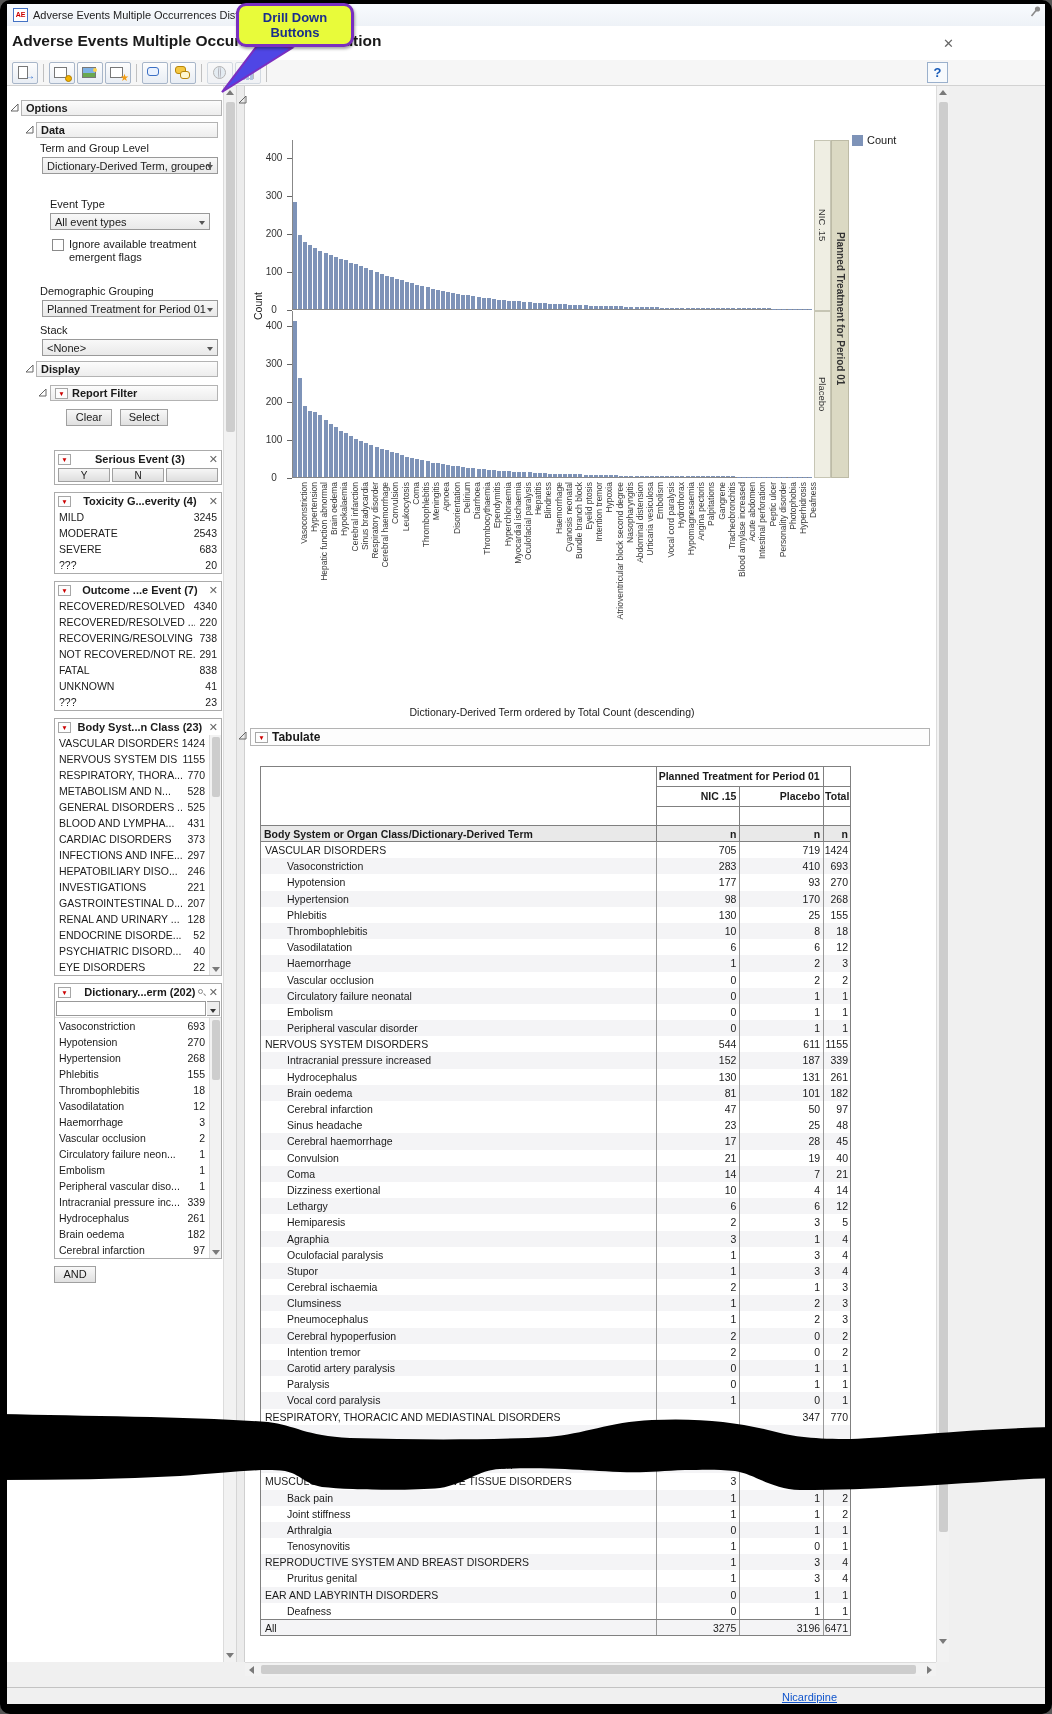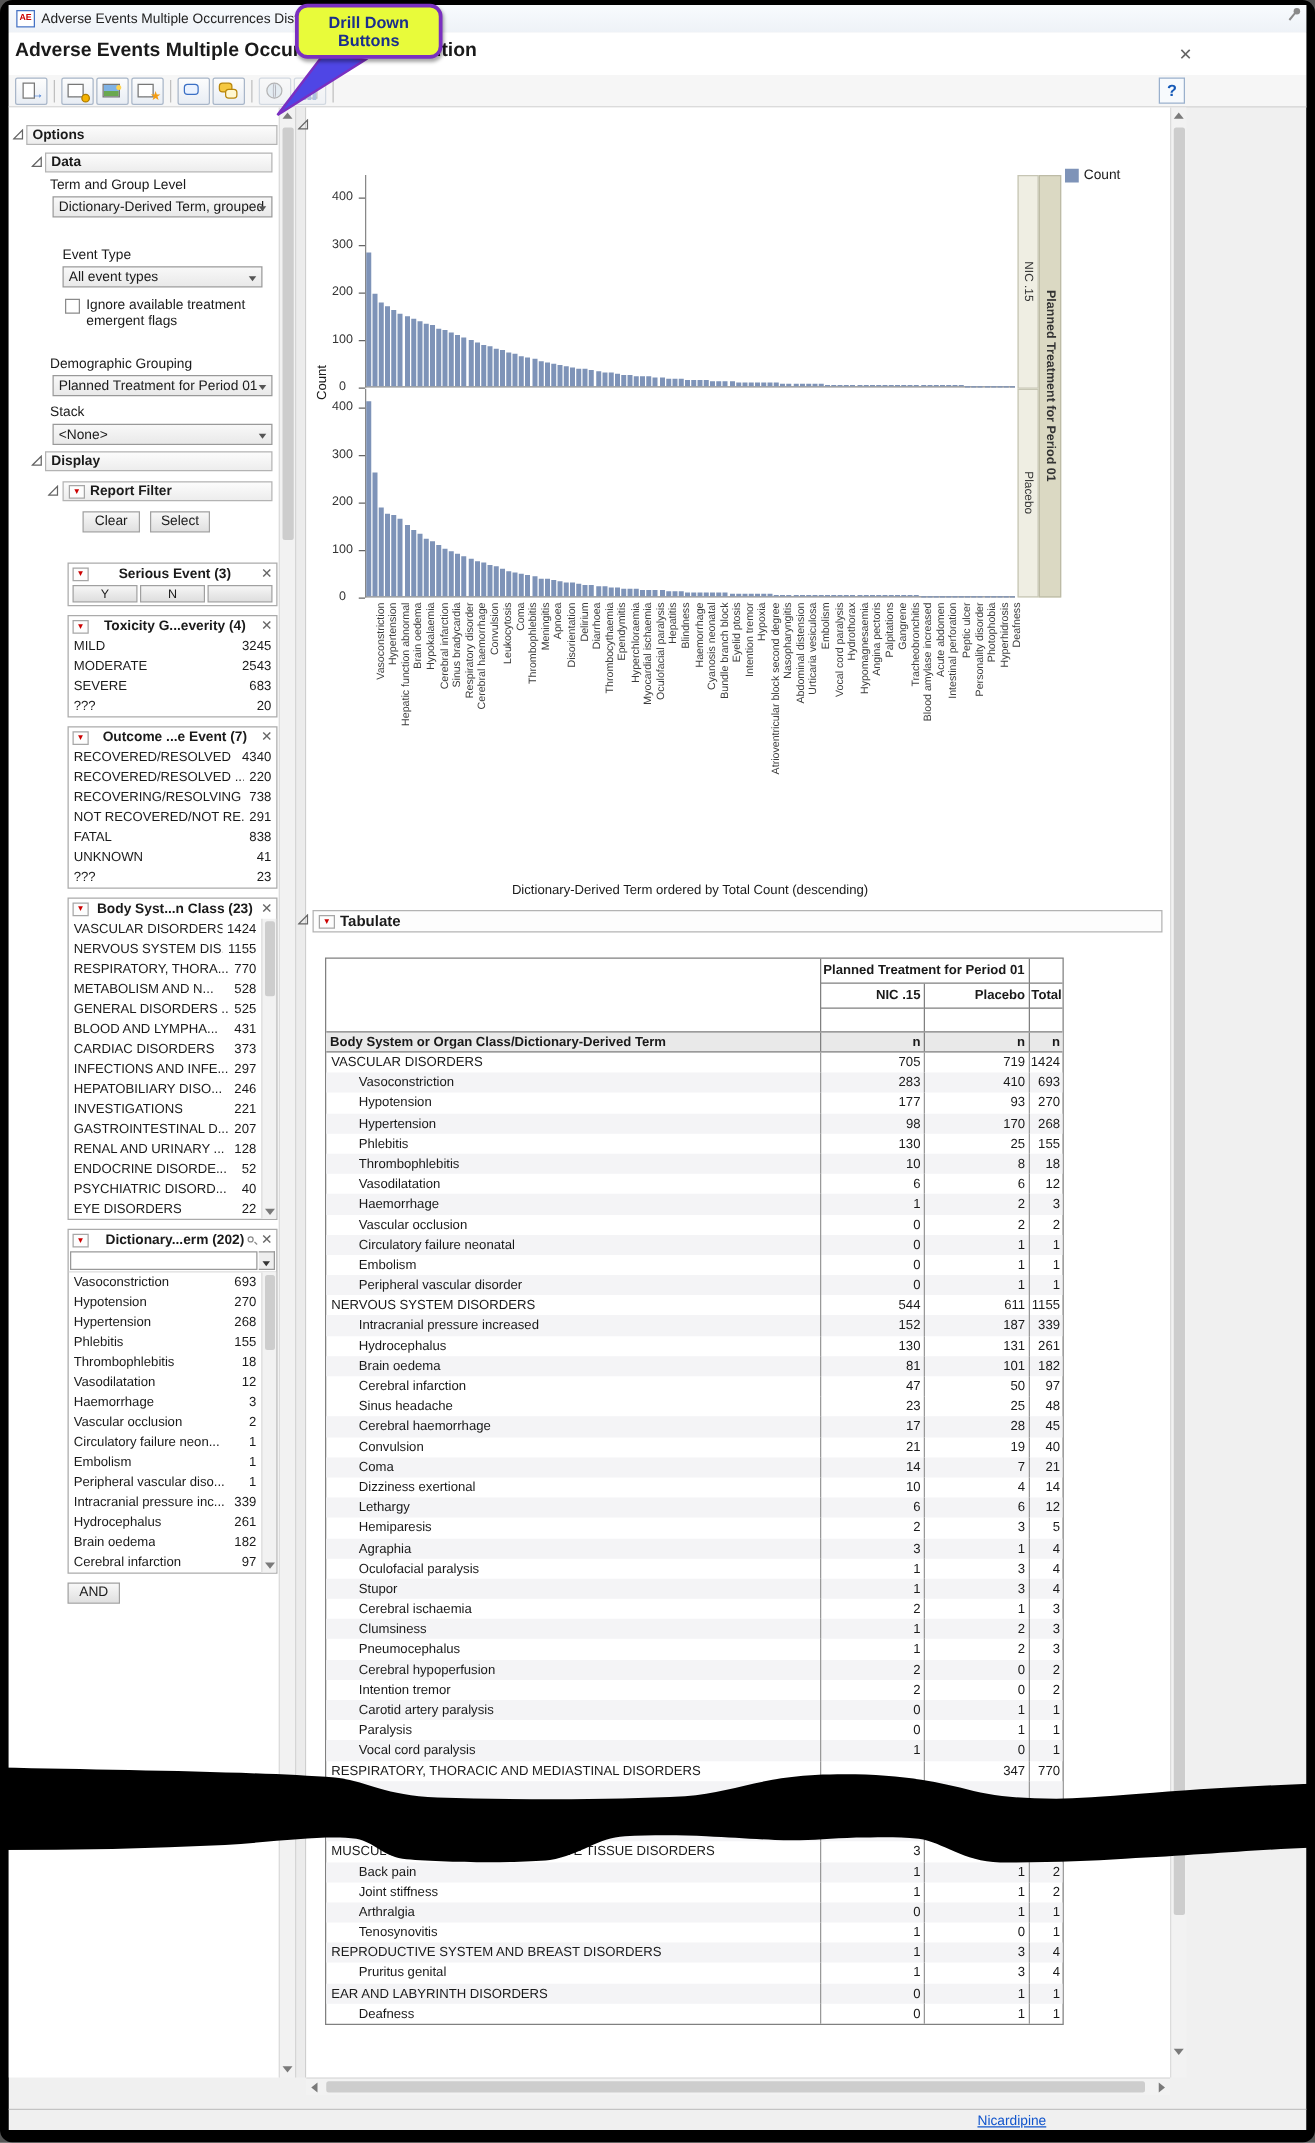--- a/index.html
+++ b/index.html
@@ -1100,20 +1100,26 @@
         <div class="dcn">0</div>
         <div class="dcn">1</div>
         <div class="dct">1</div>
       </div>
       <div class="dr">
         <div class="dc0" style="padding-left: 26px;"><span>Deafness</span></div>
         <div class="dcn">0</div>
         <div class="dcn">1</div>
         <div class="dct">1</div>
       </div>
+      <div class="dr stripe" style="border-top: 1px solid rgb(128, 128, 128);">
+        <div class="dc0" style=""><span>All</span></div>
+        <div class="dcn">3275</div>
+        <div class="dcn">3196</div>
+        <div class="dct">6471</div>
+      </div>
     </div>
 
   <div class="sbv" style="left:936px;top:86px;height:1576px;">
     <div class="arr up" style="left:2px;top:4px;"></div>
     <div class="sbthumb" style="left:2px;top:16px;width:9px;height:1430px;"></div>
     <div class="arr dn" style="left:2px;bottom:18px;"></div>
   </div>
 
   <div class="sbh" style="left:245px;top:1662px;width:691px;">
     <div class="arr lt" style="left:4px;top:3px;"></div>

